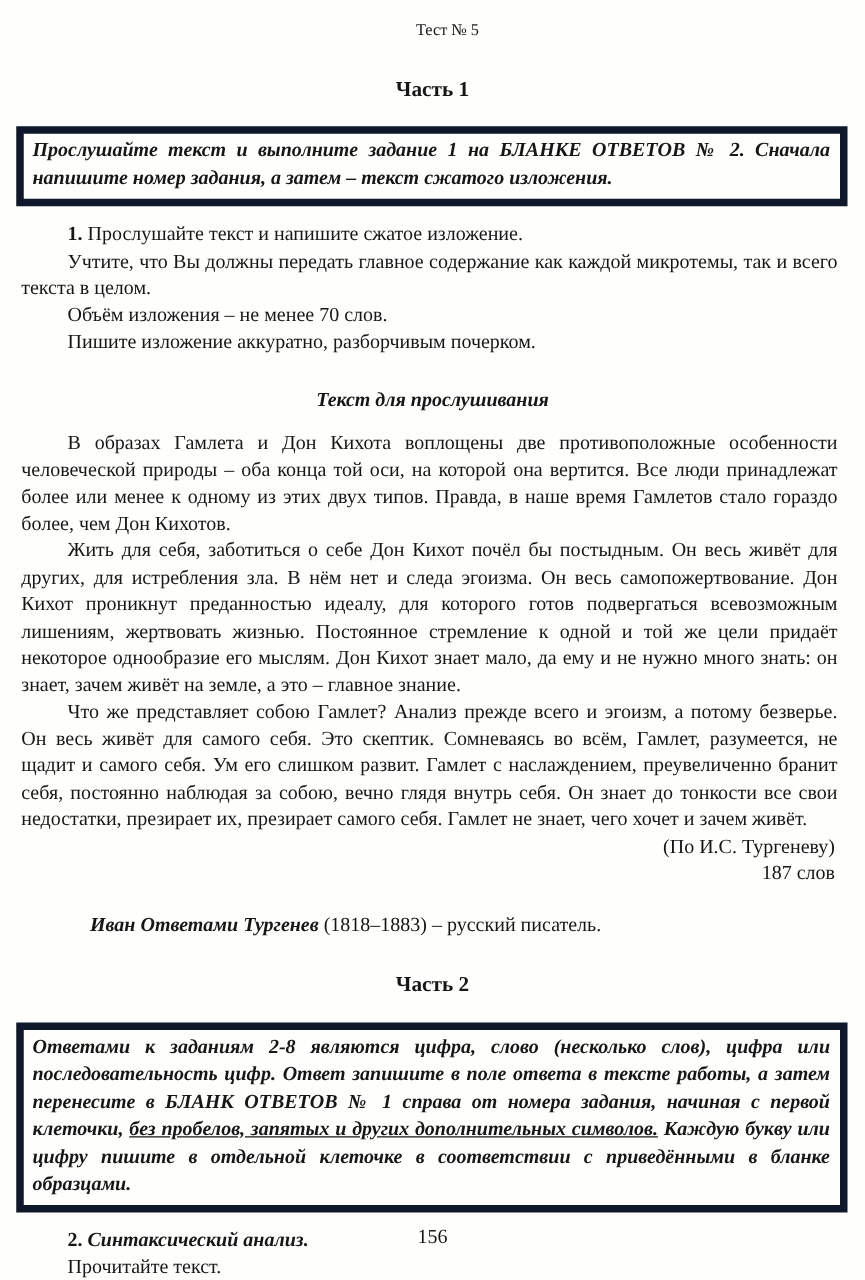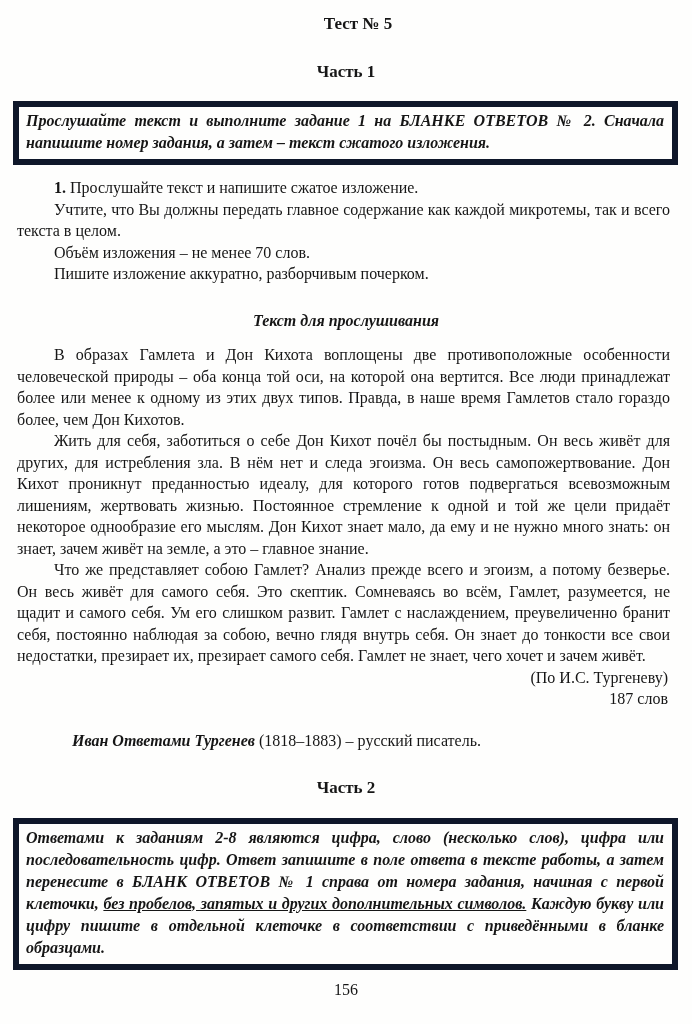--- a/index.html
+++ b/index.html
@@ -16,22 +16,22 @@
     font-family: "Liberation Serif", "DejaVu Serif", serif;
     color: #161616;
     font-size: 16px;
     line-height: 21.5px;
     overflow: hidden;
     box-sizing: border-box;
   }
   .doc-title {
     padding-top: 13px;
     text-align: center;
-    font-weight: bold;
-    font-size: 17px;
+    font-weight: normal;
+    font-size: 13px;
     padding-left: 24px;
   }
   .part-heading {
     margin-top: 26px;
     text-align: center;
     font-weight: bold;
     font-size: 17px;
   }
   .rule-box {
     margin: 19px 14px 0 13px;
@@ -109,16 +109,20 @@
   <div class="author-note">
     <span class="name-bi">Иван Ответами Тургенев</span><span> (1818–1883) – русский писатель.</span>
   </div>
 
   <div class="part-heading">Часть 2</div>
 
   <div class="rule-box">
     <span>Ответами к заданиям 2-8 являются цифра, слово (несколько слов), цифра или последовательность цифр. Ответ запишите в поле ответа в тексте работы, а затем перенесите в БЛАНК ОТВЕТОВ № 1 справа от номера задания, начиная с первой клеточки, </span><span class="underlined">без пробелов, запятых и других дополнительных символов.</span><span> Каждую букву или цифру пишите в отдельной клеточке в соответствии с приведёнными в бланке образцами.</span>
   </div>
 
+  <div class="text-col task-block">
+    <div class="task2-title-line"><span class="task-num">2.</span><span class="task2-title"> Синтаксический анализ.</span></div>
+    <div class="task2-title-line">Прочитайте текст.</div>
+  </div>
 
   <div class="page-number">156</div>
 
 </div>
 
 </body></html>

